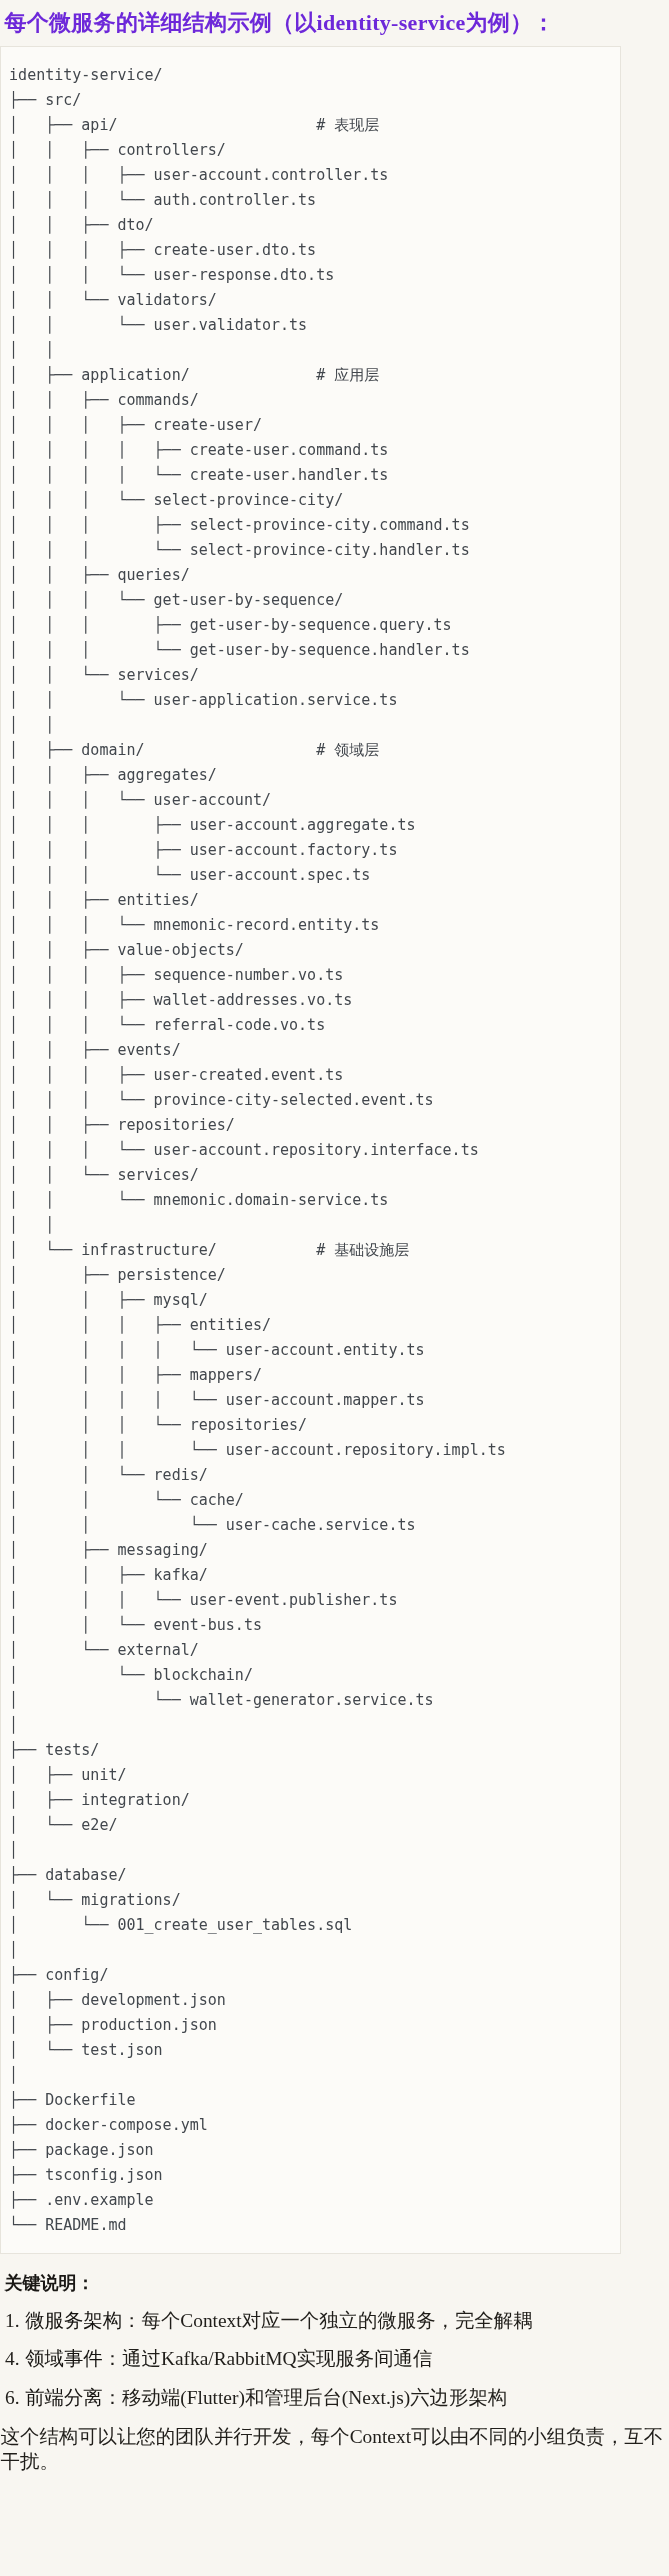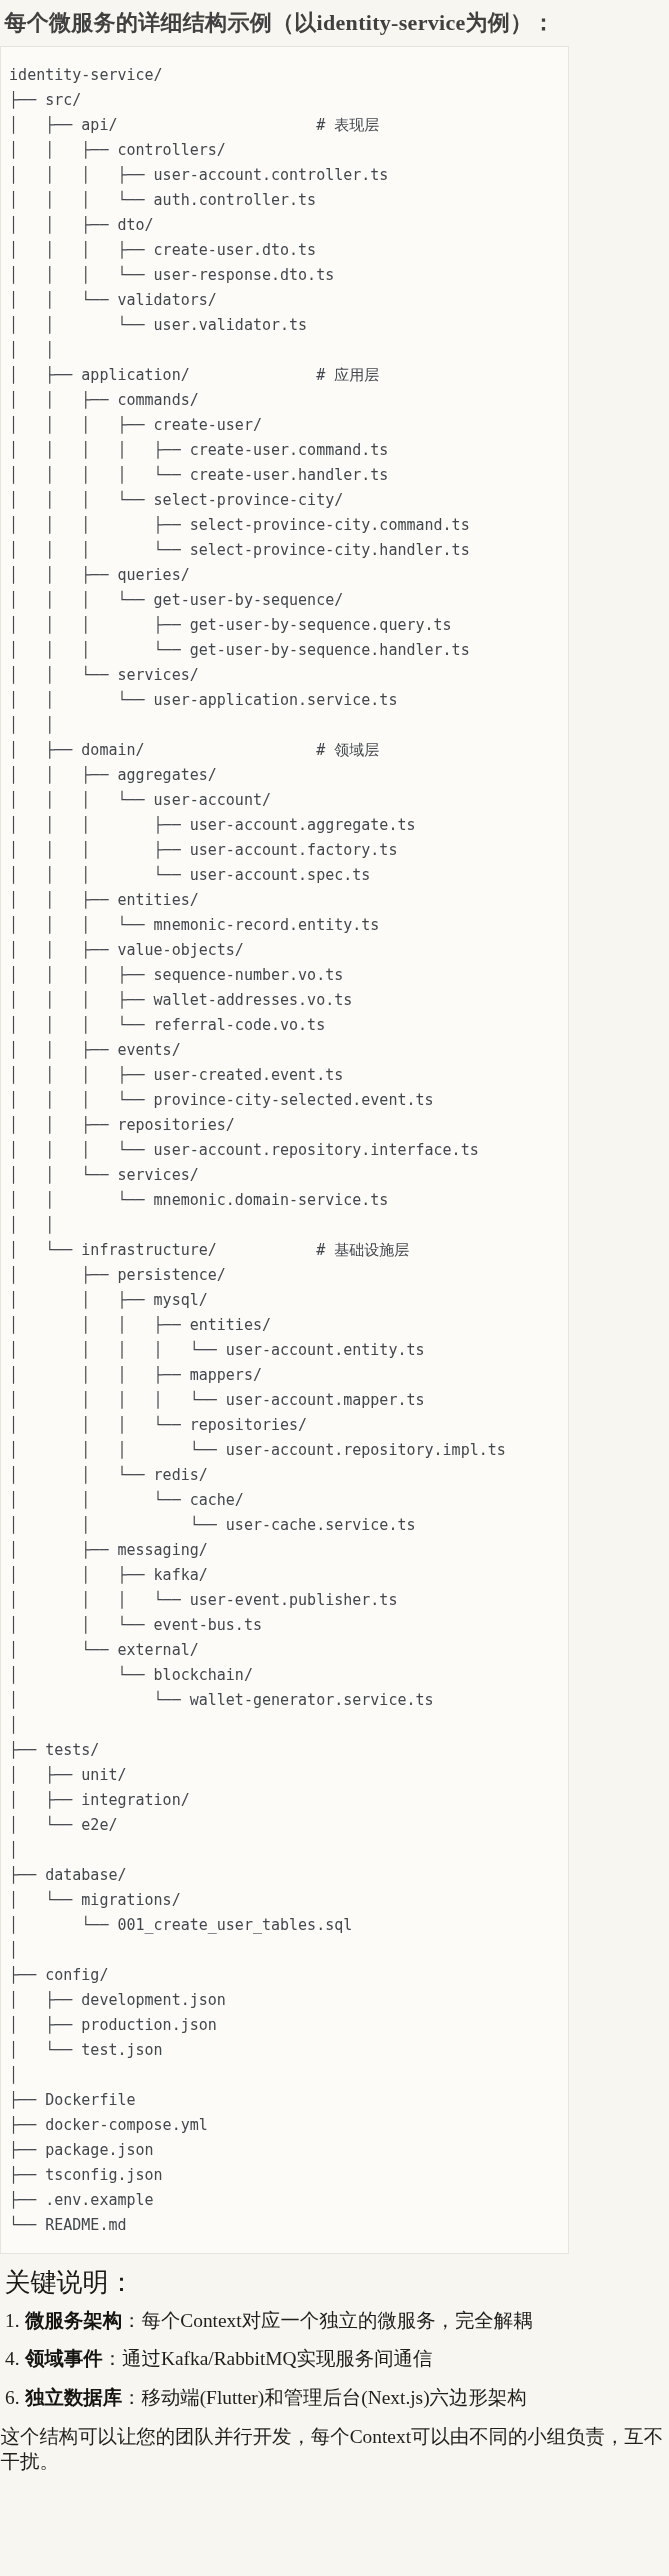--- a/index.html
+++ b/index.html
@@ -16,63 +16,63 @@
     box-sizing: border-box;
   }
   .page {
     width: 669px;
   }
   .page-title {
     margin: 8.8px 3.8px 0 4.4px;
     font-size: 22px;
     line-height: 27.5px;
     font-weight: 700;
-    color: #404040;
+    color: #6d28d9;
     letter-spacing: 0.3px;
   }
   .code-block {
     margin: 9.4px 0 0 0;
     background: #fcfbf8;
     border: 0.6px solid #e7e4dc;
     padding: 16.3px 6.3px 15px 8.1px;
     font-family: "DejaVu Sans Mono", monospace;
     font-size: 15px;
     line-height: 25px;
     color: #42474d;
     white-space: pre;
     overflow: hidden;
     box-sizing: border-box;
-    width: 569px;
+    width: 621px;
   }
   .code-block code {
     font-family: "DejaVu Sans Mono", monospace;
   }
   .notes-heading {
     margin: 16.3px 0 0 4.4px;
-    font-size: 26px;
+    font-size: 18px;
     line-height: 26px;
-    font-weight: 400;
+    font-weight: 700;
     color: #1a1815;
   }
   .notes-list {
     list-style: none;
     margin: 11.3px 0 0 0;
     padding: 0;
     font-size: 19.4px;
   }
   .notes-list li {
     margin: 0 0 13.8px 5px;
     line-height: 25px;
     color: #201e1a;
   }
   .notes-list .num {
     margin-right: 5.6px;
   }
   .notes-list .term {
-    font-weight: 700;
+    font-weight: 400;
     color: #161411;
   }
   .closing-paragraph {
     margin: 2.5px 0 0 0.6px;
     font-size: 19.4px;
     line-height: 25px;
     color: #201e1a;
   }
 </style>
 </head>
@@ -168,19 +168,19 @@
 ├── package.json
 ├── tsconfig.json
 ├── .env.example
 └── README.md</code></pre>
 
   <h2 class="notes-heading">关键说明：</h2>
 
   <ol class="notes-list">
     <li><span class="num">1.</span><span class="term">微服务架构</span><span class="rest">：每个Context对应一个独立的微服务，完全解耦</span></li>
     <li><span class="num">4.</span><span class="term">领域事件</span><span class="rest">：通过Kafka/RabbitMQ实现服务间通信</span></li>
-    <li><span class="num">6.</span><span class="term">独立数据库</span><span class="rest">：移动端(Flutter)和管理后台(Next.js)六边形架构</span></li>
+    <li><span class="num">6.</span><span class="term">前端分离</span><span class="rest">：移动端(Flutter)和管理后台(Next.js)六边形架构</span></li>
   </ol>
 
   <p class="closing-paragraph">这个结构可以让您的团队并行开发，每个Context可以由不同的小组负责，互不干扰。</p>
 
 </div>
 
 
 </body></html>

